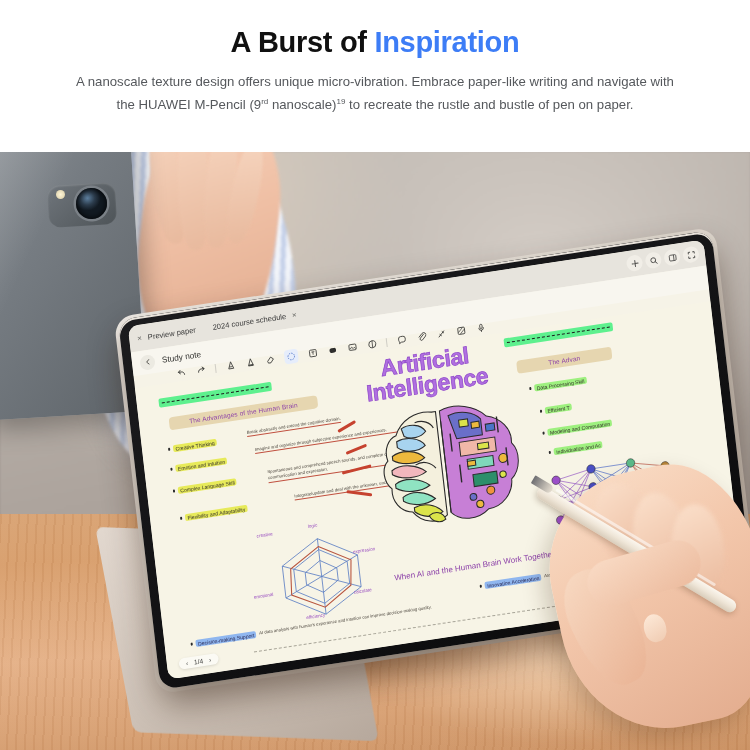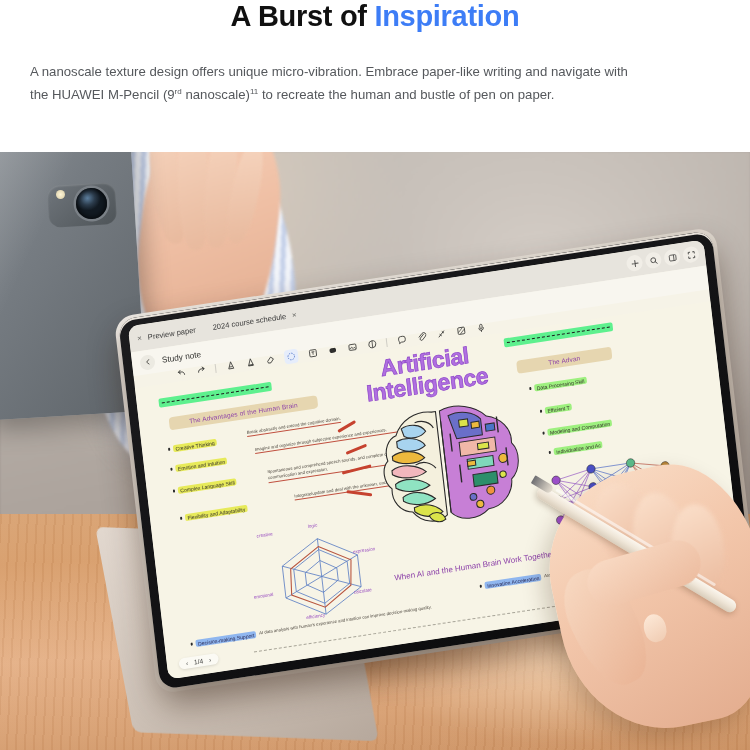--- a/index.html
+++ b/index.html
@@ -7,28 +7,29 @@
   body {
     font-family:"Liberation Sans", sans-serif;
     background:#ffffff;
   }
 
   
   .header {
     position:absolute; left:0; top:0; width:750px; height:180px;
     background:#ffffff;
     display:flex; flex-direction:column; align-items:center;
+    padding-top:26px;
   }
   .headline {
     font-size:29px; font-weight:700; letter-spacing:-0.3px;
     color:#101010; white-space:nowrap;
   }
   .headline .accent { color:#3d7df6; }
   .subcopy {
-    margin-top:28px; width:690px; text-align:left;
+    margin-top:12px; width:690px; text-align:center;
     font-size:13.2px; line-height:1.72; color:#55585c; font-weight:400;
   }
   .subcopy sup { font-size:8px; vertical-align:super; }
 
   
   .photo {
     position:absolute; left:0; top:152px; width:750px; height:598px;
     overflow:hidden;
     background:
       radial-gradient(120% 95% at 52% 8%, #c9c3bd 0%, #b6aea8 34%, #9e958f 62%, #8d847e 100%);
@@ -344,21 +345,21 @@
 </style>
 </head>
 <body>
 
 <div class="header">
   <div class="headline">
     <span>A Burst of </span><span class="accent">Inspiration</span>
   </div>
   <div class="subcopy">
     <span>A nanoscale texture design offers unique micro-vibration. Embrace paper-like writing and navigate with</span><br>
-    <span>the HUAWEI M-Pencil (9</span><sup>rd</sup><span> nanoscale)</span><sup>11</sup><span> to recreate the human and bustle of pen on paper.</span>
+    <span>the HUAWEI M-Pencil (9</span><sup>rd</sup><span> nanoscale)</span><sup>19</sup><span> to recreate the rustle and bustle of pen on paper.</span>
   </div>
 </div>
 
 <div class="photo">
   <div class="bg-wall"></div>
   <div class="knit"></div>
 
   <div class="shirt"></div>
   <div class="shirt-shade"></div>
 

